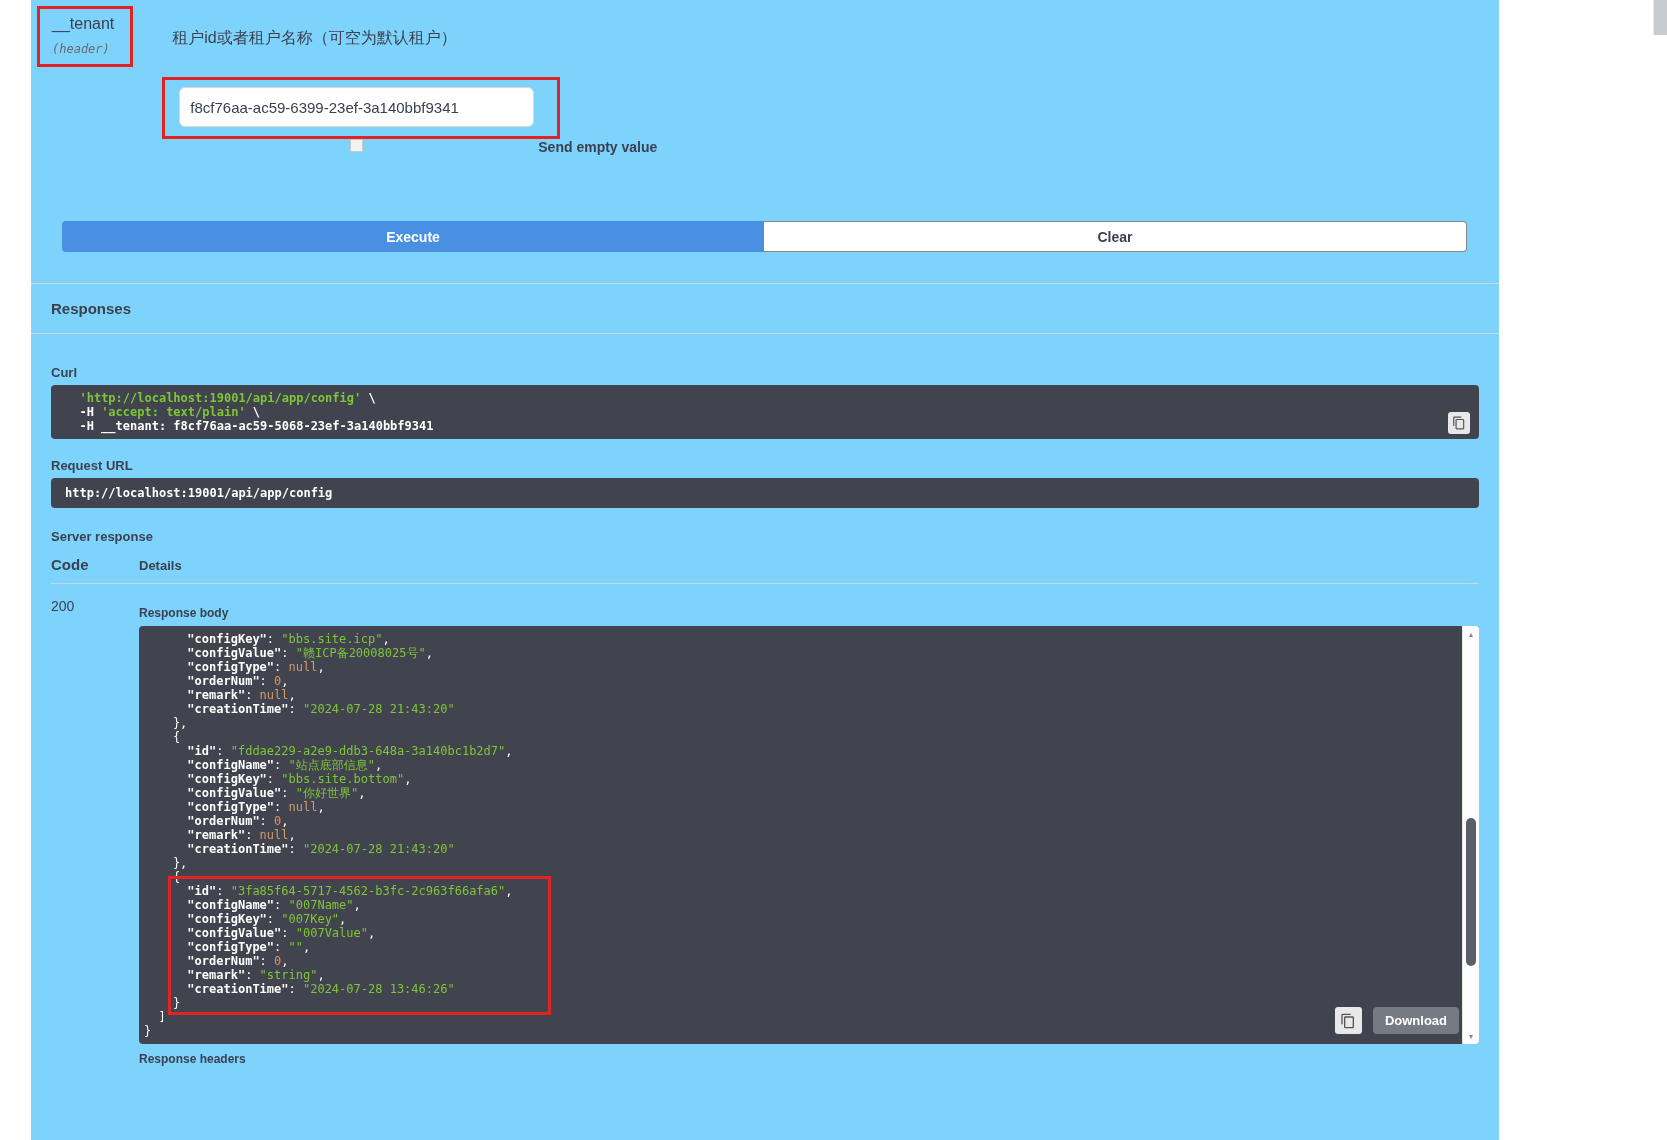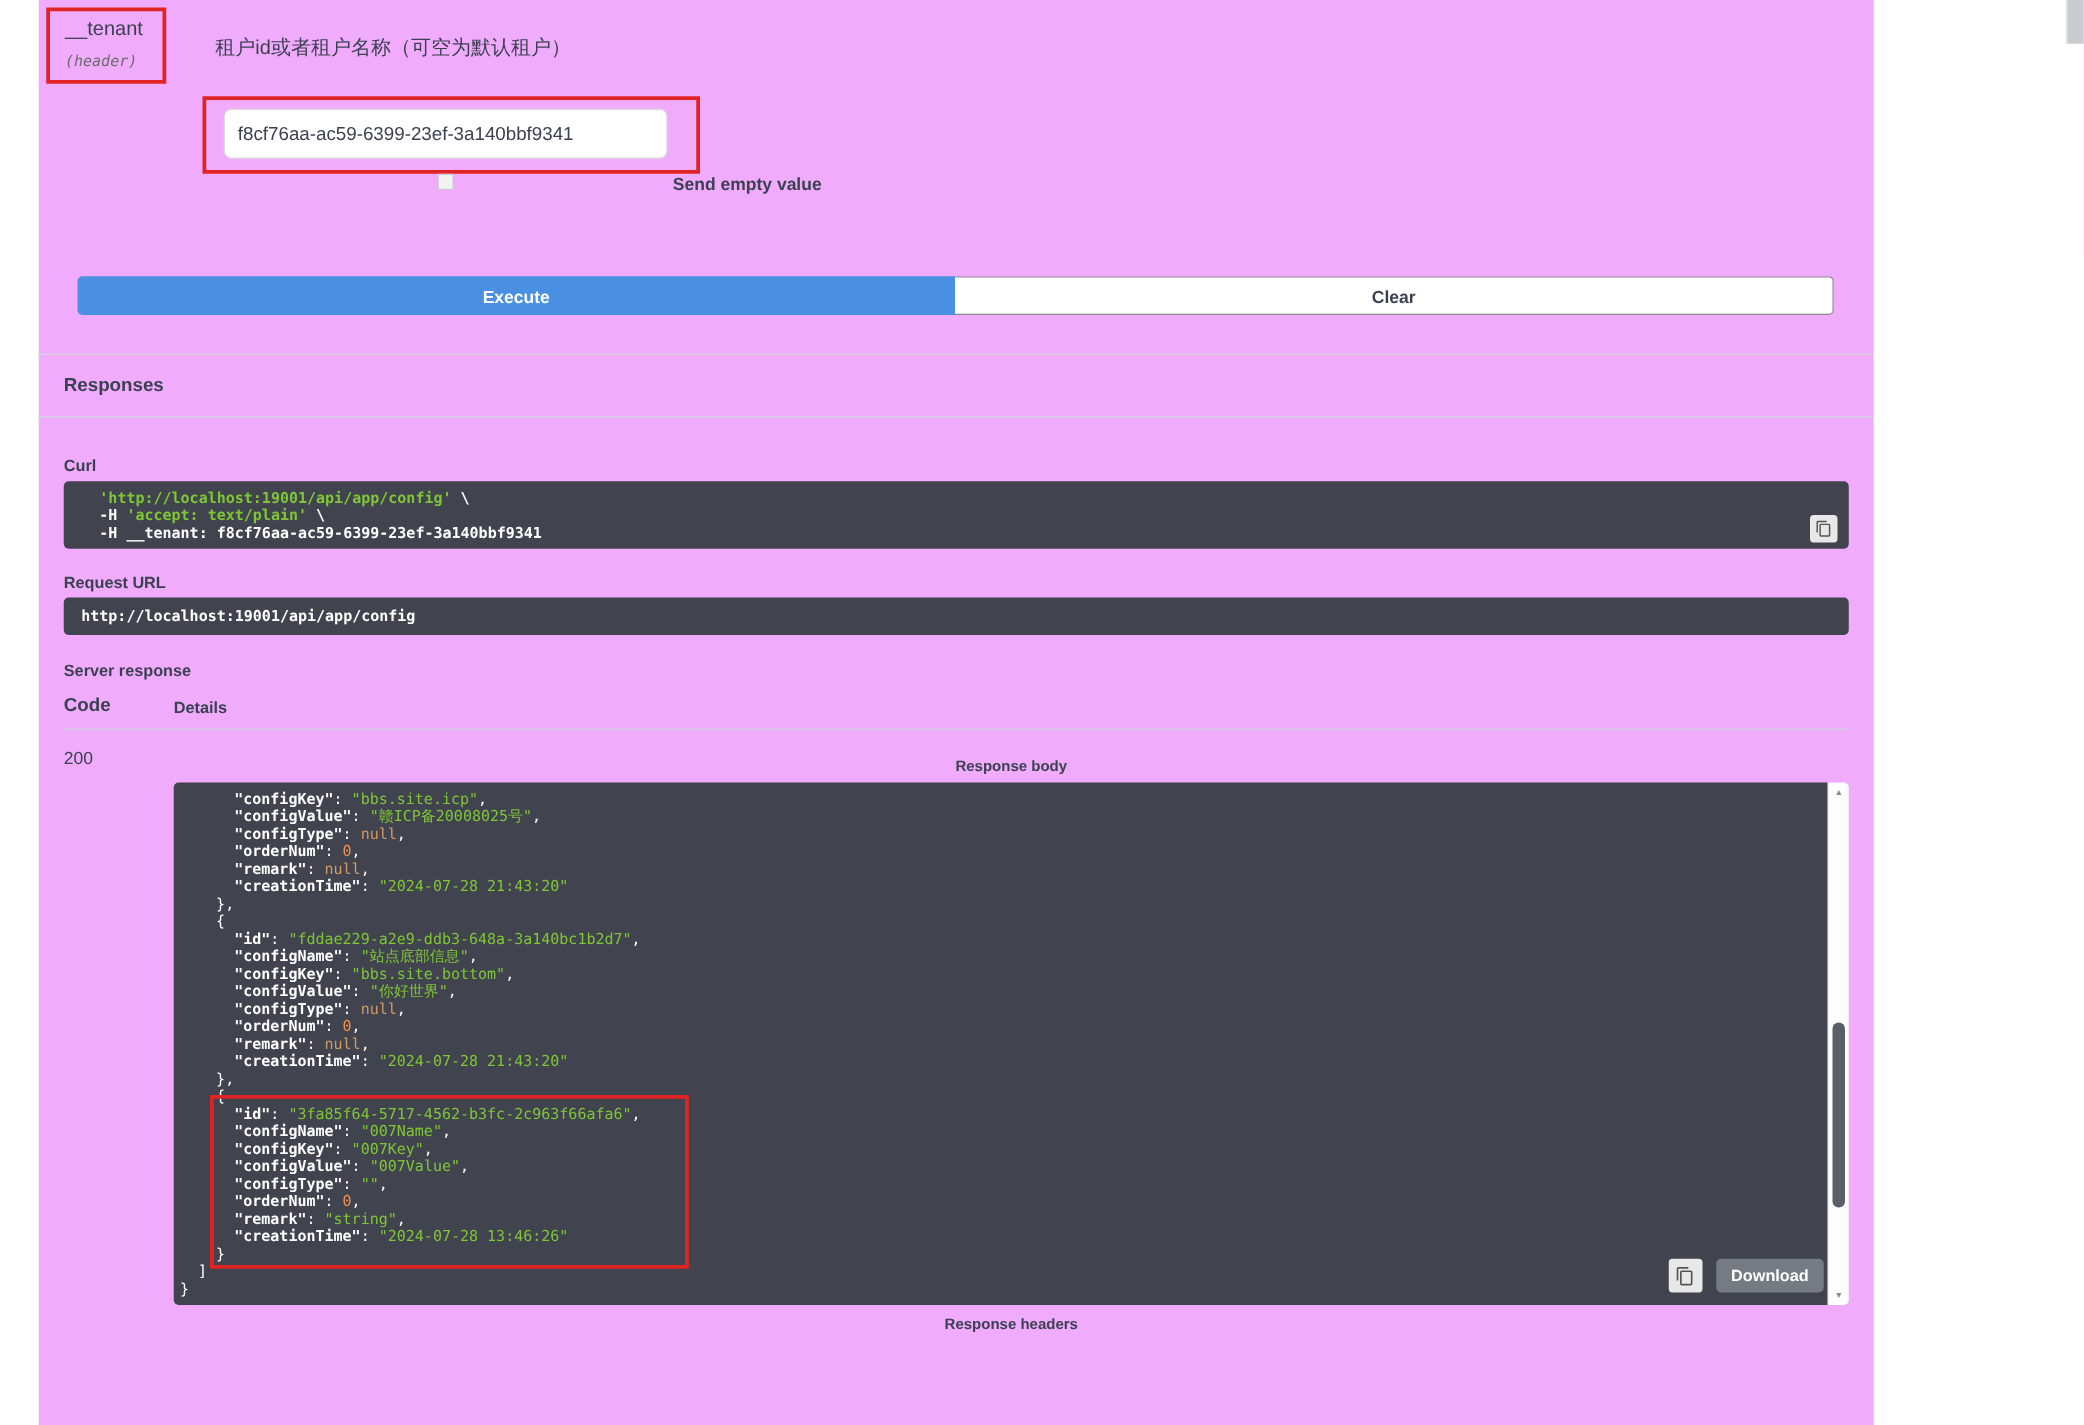--- a/index.html
+++ b/index.html
@@ -8,21 +8,21 @@
     background:#ffffff;
     font-family:"Liberation Sans", sans-serif;
     color:#3b4151;
     overflow:hidden;
     position:relative;
   }
 
   .panel {
     position:absolute; left:31px; top:0;
     width:1468px; height:1140px;
-    background:#f0abfc;
+    background:#7dd3fc;
   }
 
   
   .params { display:flex; padding:6px 20px 0 6px; }
   .param-name-box {
     border:3px solid #e02424;
     padding:6px 16px 8px 12px;
     align-self:flex-start;
     background:transparent;
   }
@@ -110,21 +110,21 @@
   
   .resp-table-header {
     display:flex; margin-top:12px;
     padding-bottom:10px; border-bottom:1px solid #cfd5dc;
   }
   .col-code-h { width:88px; font-size:15px; font-weight:bold; }
   .col-details-h { font-size:13px; font-weight:bold; padding-top:2px; }
   .resp-row { display:flex; padding-top:14px; }
   .col-code { width:88px; font-size:14px; color:#3b4151; }
   .col-details { flex:1; min-width:0; }
-  .rb-label { font-size:12px; font-weight:bold; color:#3b4151; margin:8px 0 6px;text-align:center; }
+  .rb-label { font-size:12px; font-weight:bold; color:#3b4151; margin:8px 0 6px; }
 
   .response-wrap { display:flex; position:relative; }
   .response-code {
     flex:1; background:#41444e;
     border-radius:4px 0 0 4px;
     padding:6px 14px 6px 5px;
     font-family:"DejaVu Sans Mono", monospace; font-size:12px; color:#fff;
     overflow:hidden;
   }
   .hl-group { position:relative; }
@@ -205,21 +205,21 @@
     <div class="responses-title">Responses</div>
   </div>
 
   <div class="responses-content">
 
     <div class="block-label">Curl</div>
     <div class="code-block curl-block">
       <div>
           <div class="code-line"><span class="tok-p">  </span><span class="tok-s">'http://localhost:19001/api/app/config'</span><span class="tok-p"> \</span></div>
           <div class="code-line"><span class="tok-p">  -H </span><span class="tok-s">'accept: text/plain'</span><span class="tok-p"> \</span></div>
-          <div class="code-line"><span class="tok-p">  -H __tenant: f8cf76aa-ac59-6399-23ef-3a140bbf9341</span></div>
+          <div class="code-line"><span class="tok-p">  -H __tenant: f8cf76aa-ac59-5068-23ef-3a140bbf9341</span></div>
         </div>
       <button class="copy-btn">
         <svg viewBox="0 0 24 24" width="14" height="14">
             <path fill="#555" d="M16 1H4a2 2 0 0 0-2 2v14h2V3h12V1zm3 4H8a2 2 0 0 0-2 2v14a2 2 0 0 0 2 2h11a2 2 0 0 0 2-2V7a2 2 0 0 0-2-2zm0 16H8V7h11v14z"></path>
           </svg>
       </button>
     </div>
 
     <div class="block-label mt19">Request URL</div>
     <div class="code-block url-block">

